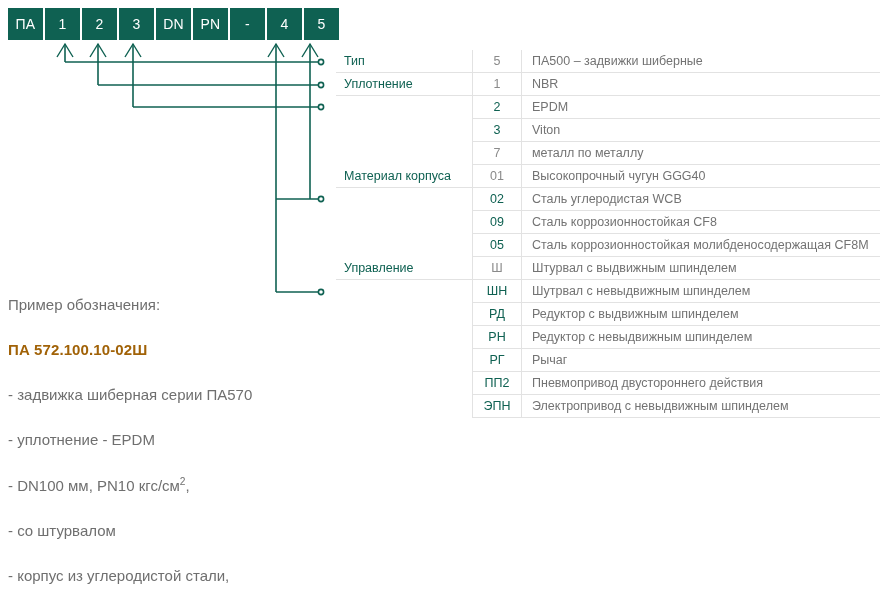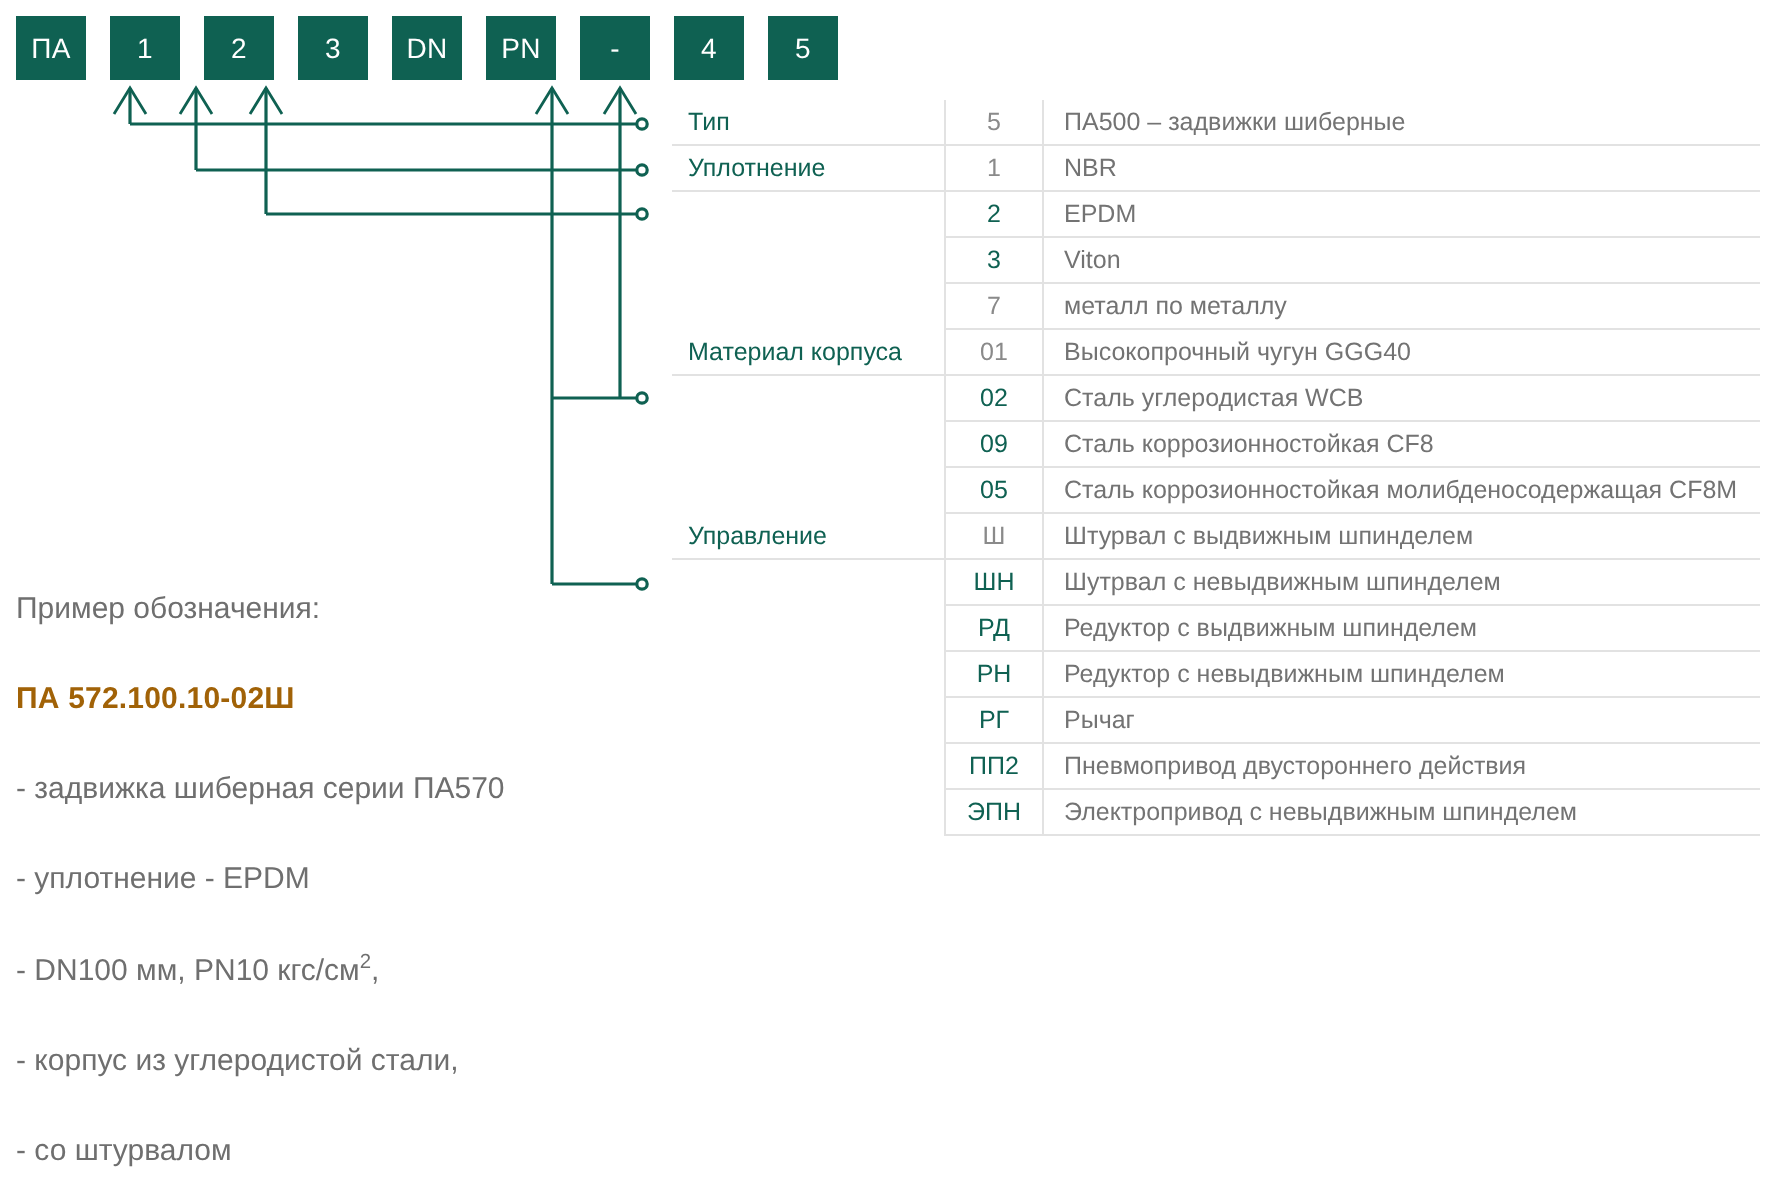--- a/index.html
+++ b/index.html
@@ -15,21 +15,21 @@
     color: #6b6b6b;
     overflow: hidden;
   }
 
   
   #code-row {
     position: absolute;
     left: 8px;
     top: 8px;
     display: flex;
-    gap: 12px;
+    gap: 2px;
   }
   .code-box {
     width: 35px;
     height: 32px;
     background: #0f6152;
     color: #ffffff;
     font-size: 14px;
     display: flex;
     align-items: center;
     justify-content: center;
@@ -230,15 +230,15 @@
       </tr>
     </tbody>
 </table>
 
 <div id="example-block">
   <div class="line">Пример обозначения:</div>
   <div class="line strong">ПА 572.100.10-02Ш</div>
   <div class="line">- задвижка шиберная серии ПА570</div>
   <div class="line">- уплотнение - EPDM</div>
   <div class="line"><span>- DN100 мм, PN10 кгс/см</span><sup>2</sup><span>,</span></div>
+  <div class="line">- со штурвалом</div>
   <div class="line">- корпус из углеродистой стали,</div>
-  <div class="line">- со штурвалом</div>
 </div>
 
 </body></html>

